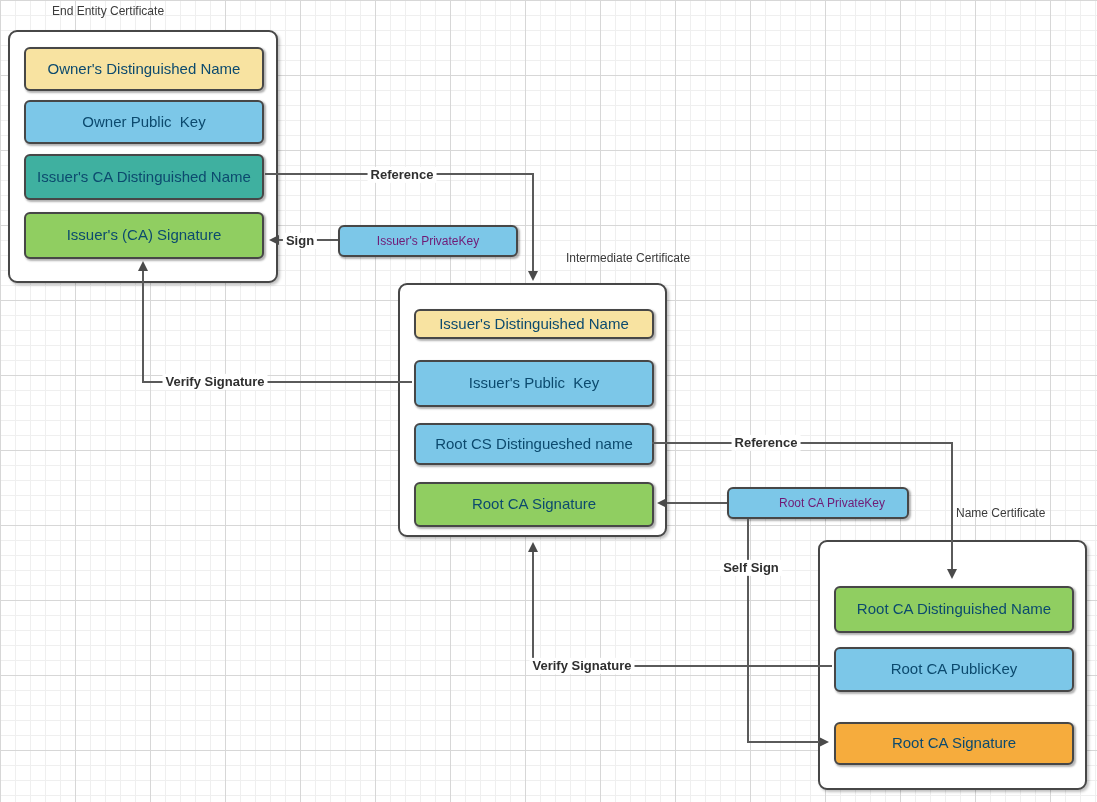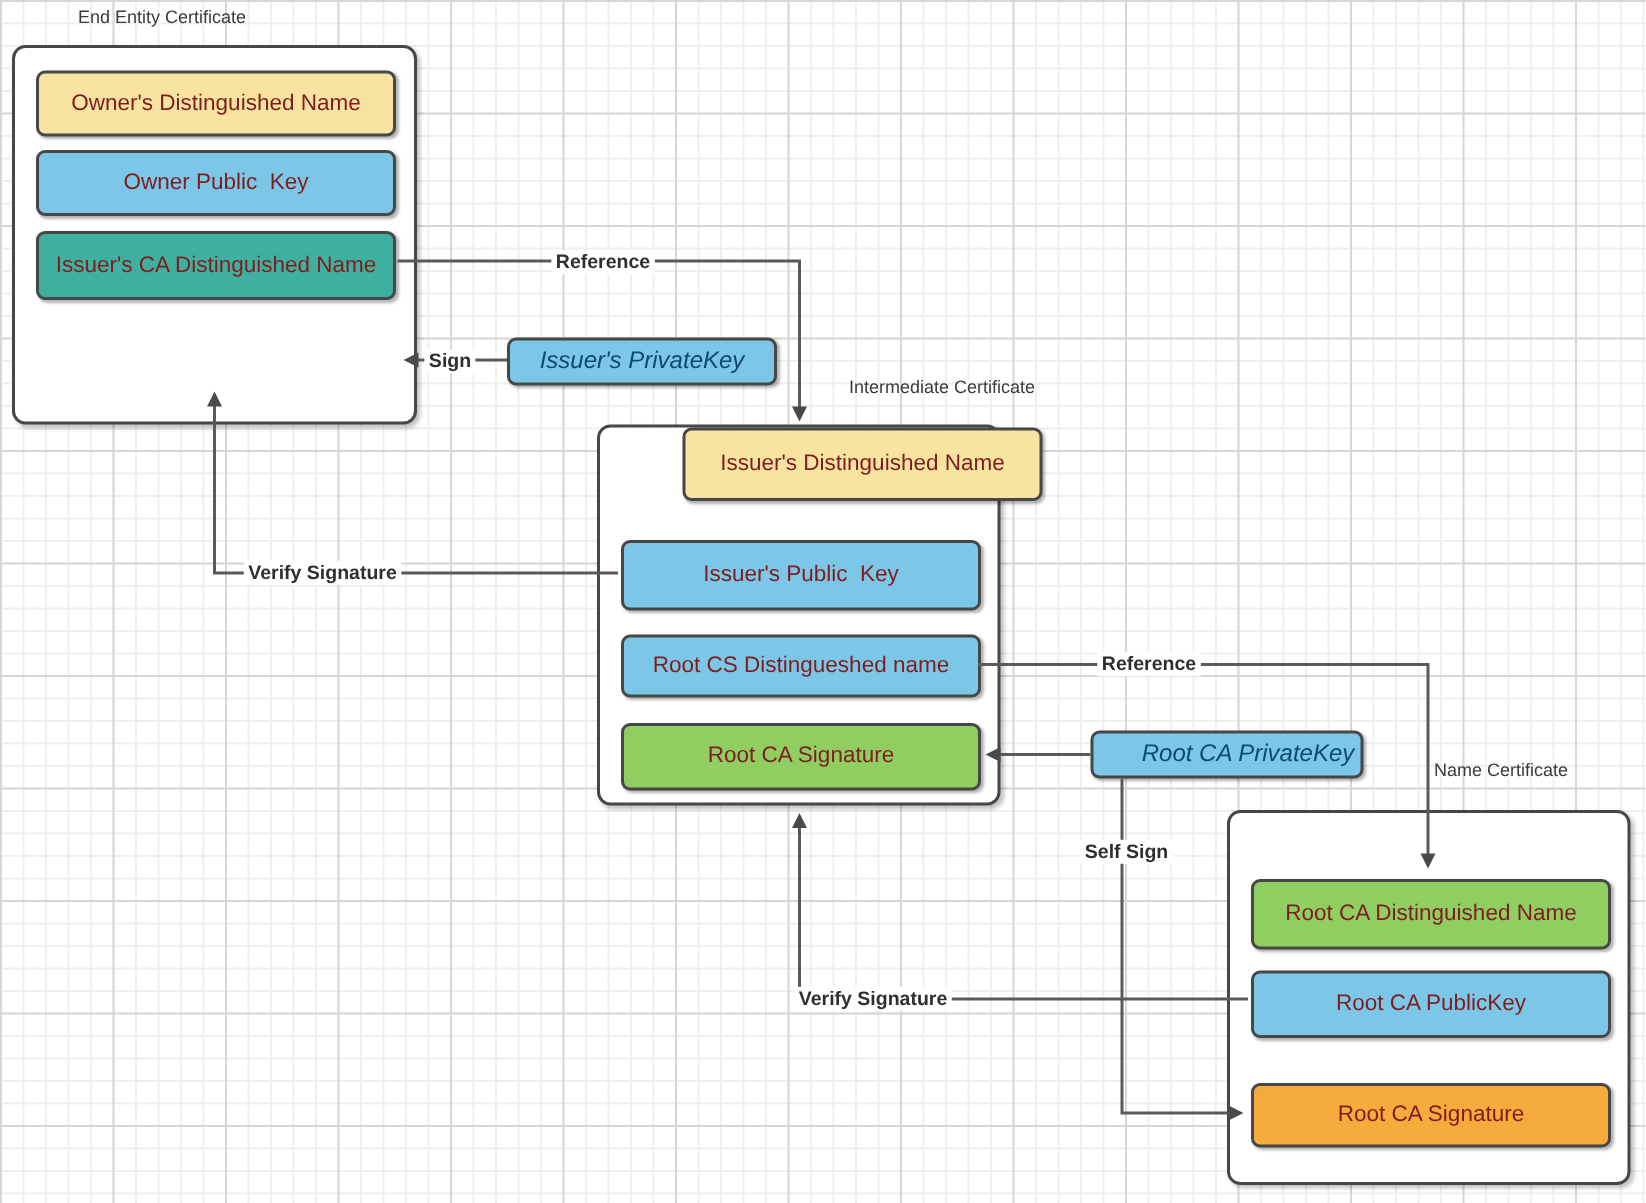--- a/index.html
+++ b/index.html
@@ -38,52 +38,51 @@
   #title-int {left:566px; top:251px;}
   #title-root{left:956px; top:506px;}
 
   .field{
     position:absolute;
     left:14px;width:240px;
     border:2px solid #474747;
     border-radius:6px;
     display:flex;align-items:center;justify-content:center;
     text-align:center;
-    font-size:15px;color:#7f1d1d;
+    font-size:15px;color:#0c4a6e;
     box-shadow:1.5px 1.5px 2px rgba(0,0,0,0.3);
     box-sizing:border-box;
     white-space:pre-wrap;
     line-height:1.25;
     padding:2px 8px;
   }
   
   #f-end-0{top:15px; height:44px;}
   #f-end-1{top:68px; height:44px;}
   #f-end-2{top:122px;height:46px;}
   #f-end-3{top:180px;height:47px;}
   
-  #f-int-0{top:0; height:49px;margin-left:41px;}
+  #f-int-0{top:24px; height:30px;}
   #f-int-1{top:75px; height:47px;}
   #f-int-2{top:138px;height:42px;}
   #f-int-3{top:197px;height:45px;}
   
   #f-root-0{top:44px; height:47px;}
   #f-root-1{top:105px;height:45px;}
   #f-root-2{top:180px;height:43px;}
 
   .key{
     position:absolute;
     border:2px solid #474747;
     border-radius:6px;
     display:flex;align-items:center;justify-content:center;
-    font-size:16px;color:#0c4a6e;
+    font-size:12px;color:#701a75;
     box-shadow:1.5px 1.5px 2px rgba(0,0,0,0.3);
     box-sizing:border-box;
     white-space:pre;
-    font-style:italic;
   }
   #key-issuer{left:338px;top:225px;width:180px;height:32px;}
   #key-root  {left:727px;top:487px;width:182px;height:32px;padding-left:28px;}
 
   #connectors{
     position:absolute;left:0;top:0;
     pointer-events:none;
   }
   .edge-label{
     position:absolute;
@@ -106,20 +105,21 @@
 </head>
 <body>
 
 <div id="canvas">
 
   <div class="cert-title" id="title-end">End Entity Certificate</div>
   <div class="cert" id="cert-end">
     <div class="field" id="f-end-0" style="background-color: rgb(248, 227, 161);">Owner's Distinguished Name</div>
     <div class="field" id="f-end-1" style="background-color: rgb(124, 199, 232); text-align: right;">Owner Public  Key</div>
     <div class="field" id="f-end-2" style="background-color: rgb(63, 176, 160);">Issuer's CA Distinguished Name</div>
+    <div class="field" id="f-end-3" style="background-color: rgb(144, 206, 97);">Issuer's (CA) Signature</div>
   </div>
 
   <div class="cert-title" id="title-int">Intermediate Certificate</div>
   <div class="cert" id="cert-int">
     <div class="field" id="f-int-0" style="background-color: rgb(248, 227, 161);">Issuer's Distinguished Name</div>
     <div class="field" id="f-int-2" style="background-color: rgb(124, 199, 232);">Root CS Distingueshed name</div>
     <div class="field" id="f-int-1" style="background-color: rgb(124, 199, 232);">Issuer's Public  Key</div>
     <div class="field" id="f-int-3" style="background-color: rgb(144, 206, 97);">Root CA Signature</div>
   </div>
 

